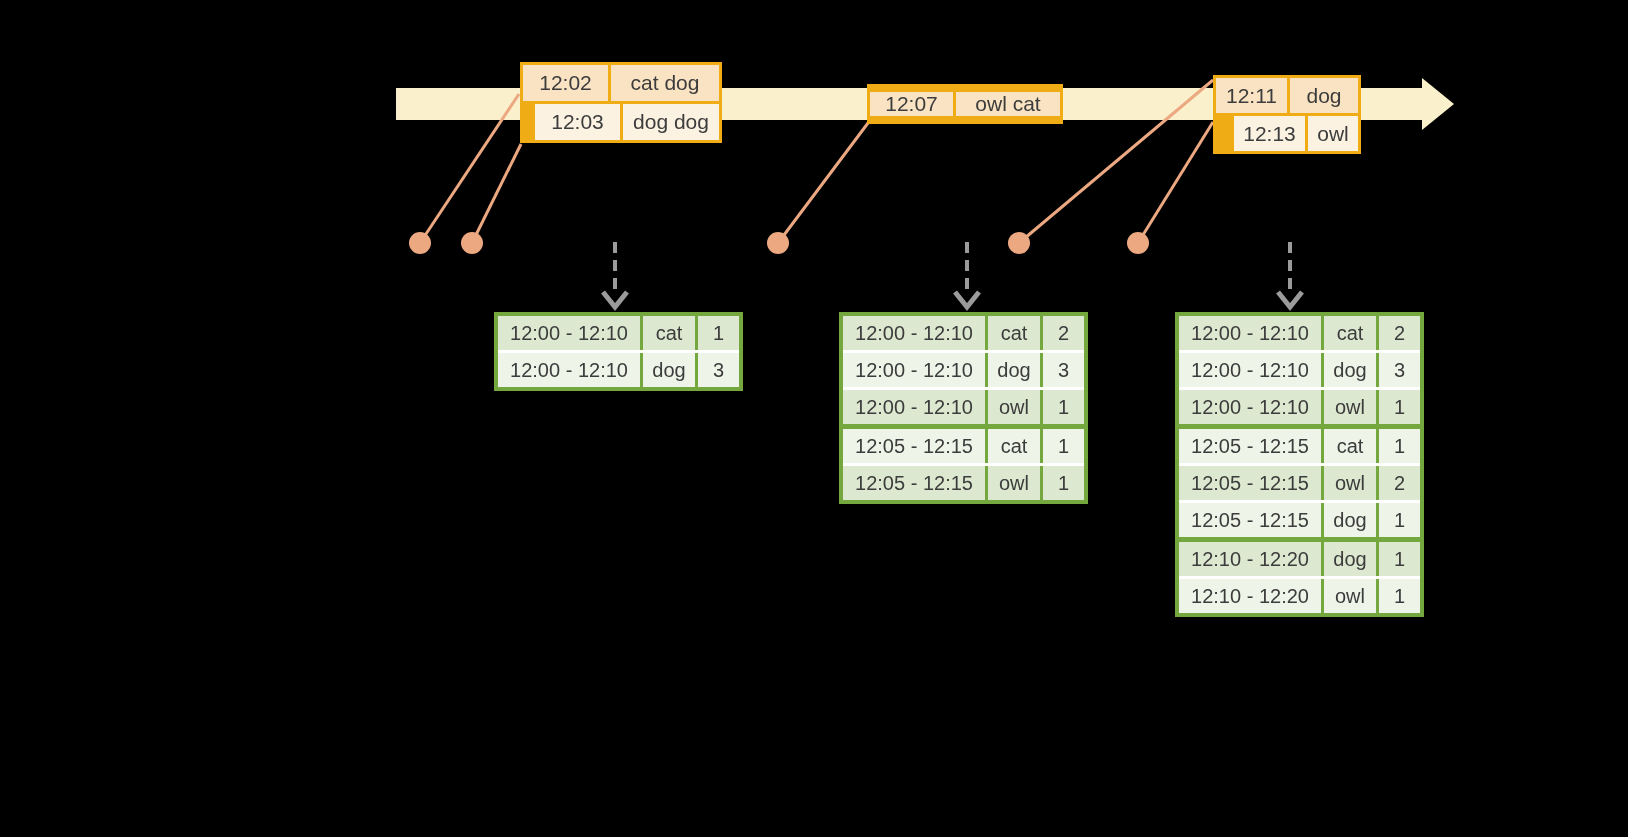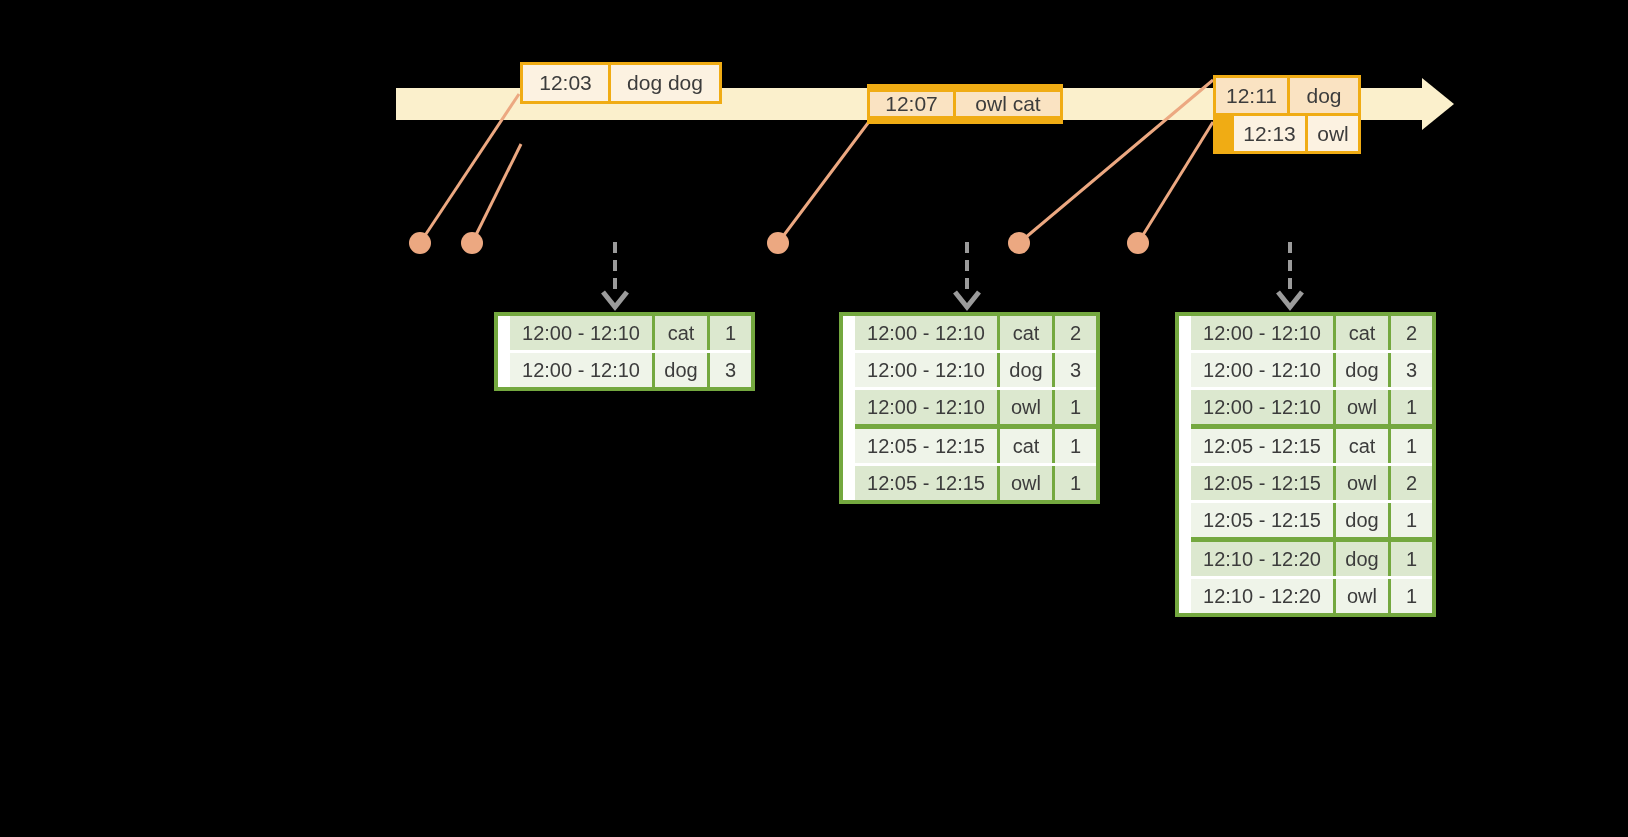--- a/index.html
+++ b/index.html
@@ -30,21 +30,21 @@
   .e-row + .e-row{border-top:3px solid var(--gold);}
   .e-cell{display:flex; align-items:center; justify-content:center;
         font-size:21px; color:var(--ink);}
   .e-time{border-right:3px solid var(--gold); box-sizing:border-box;}
   .e-word{flex:1;}
   .fill-a{background:var(--peach);}
   .fill-b{background:var(--cream);}
 
   .rtable{position:absolute; z-index:2; border:4px solid var(--green);
         background:var(--sep); box-sizing:border-box; display:flex; flex-direction:column;}
-  .r-row{display:flex; height:34px;margin-left:12px;}
+  .r-row{display:flex; height:34px;}
   .r-row + .r-row{border-top:3px solid var(--sep);}
   .r-row.group-start{border-top:5px solid var(--green);}
   .r-cell{display:flex; align-items:center; justify-content:center;
         font-size:20px; color:var(--ink); box-sizing:border-box;}
   .c-window{width:145px; border-right:3px solid var(--green);}
   .c-word{width:55px; border-right:3px solid var(--green);}
   .c-count{width:41px;}
   .row-even .r-cell{background:var(--cell-dark);}
   .row-odd .r-cell{background:var(--cell-light);}
 </style>
@@ -79,20 +79,24 @@
     </g>
     <g>
       <line class="trigger-line" x1="1290" y1="242" x2="1290" y2="294"></line>
       <polyline class="trigger-head" points="1278,292 1290,307 1302,292"></polyline>
     </g>
   </svg>
 
   <div id="event-boxes">
       <div class="event-box" style="left: 520px; top: 62px; width: 202px;">
         <div class="e-row" style="height: 36px;">
+          <div class="e-cell e-time fill-a" style="width: 88px;">12:02</div>
+          <div class="e-cell e-word fill-a">cat dog</div>
+        </div>
+        <div class="e-row" style="height: 36px; margin-left: 12px;">
           <div class="e-cell e-time fill-b" style="width: 88px;">12:03</div>
           <div class="e-cell e-word fill-b">dog dog</div>
         </div>
       </div>
       <div class="event-box" style="left: 867px; top: 84px; width: 196px;">
         <div class="e-row" style="height: 34px; align-items: center;">
           <div class="e-cell e-time fill-a" style="width: 86px;">12:07</div>
           <div class="e-cell e-word fill-a">owl cat</div>
         </div>
       </div>

